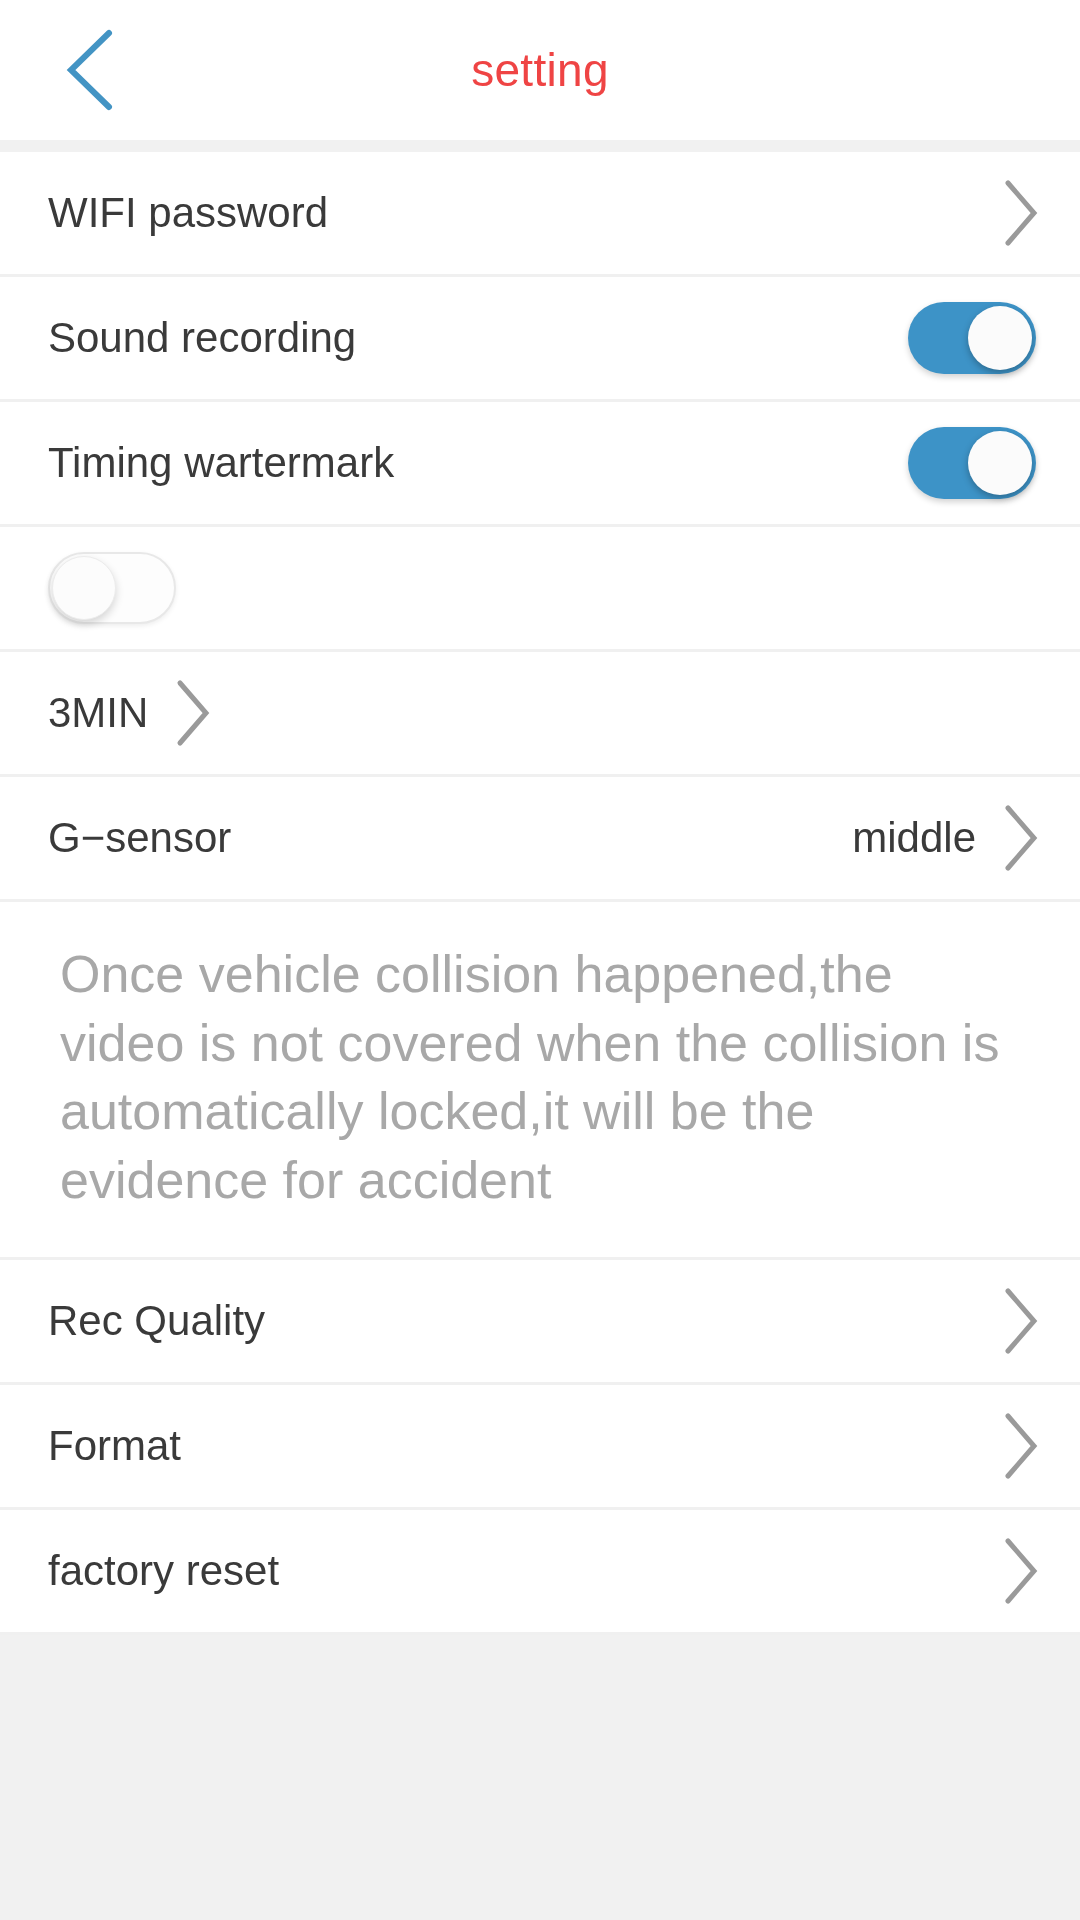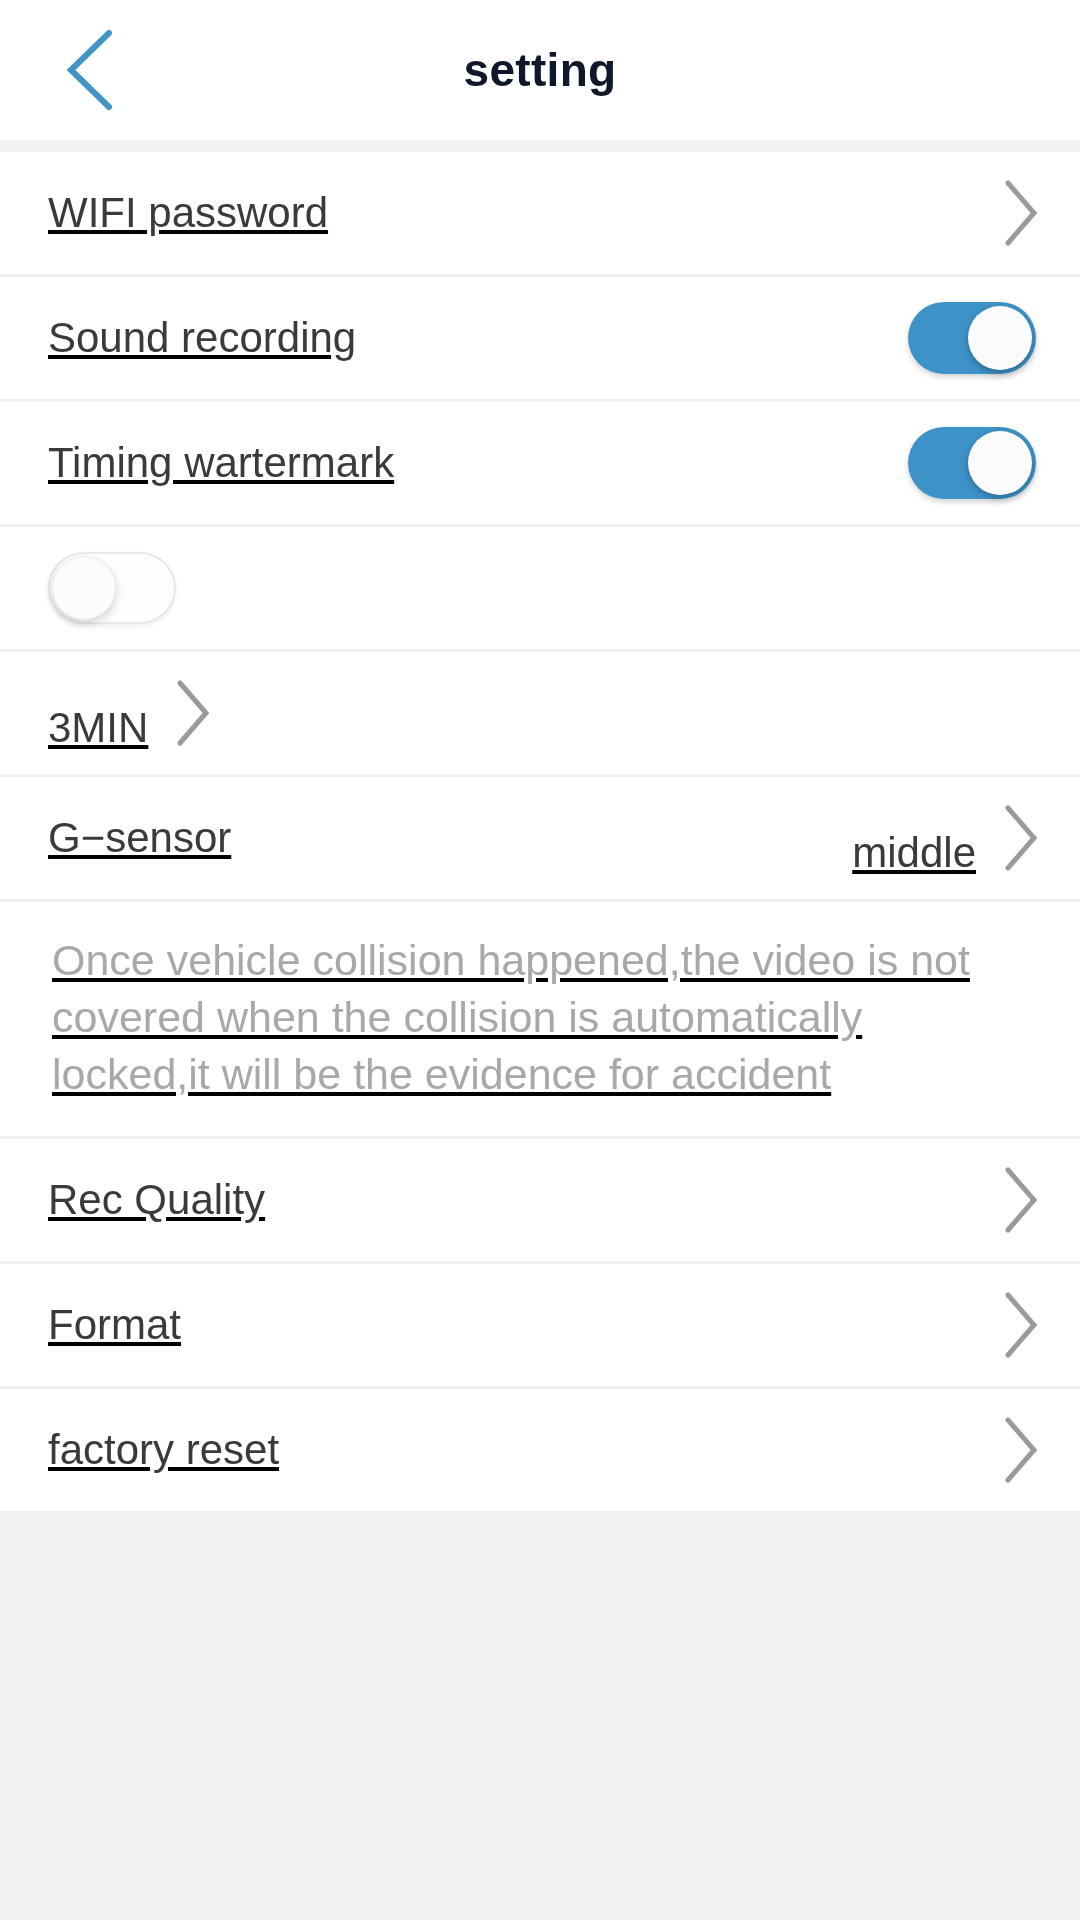--- a/index.html
+++ b/index.html
@@ -43,35 +43,34 @@
     display: flex;
     align-items: center;
     justify-content: center;
     cursor: pointer;
   }
   .back-chevron {
     display: block;
   }
   .header-title {
     font-size: 46px;
-    color: #0f172a;
-    font-weight: 700;
+    color: #ef4444;
+    font-weight: 400;
     letter-spacing: 0.3px;
     line-height: 1;
   }
   .header-gap {
     height: 12px;
     min-height: 12px;
     background: #f1f1f1;
   }
 
   
   .list {
     background: #8b5cf6;
-    text-decoration: underline;
   }
 
   .row {
     height: 125px;
     box-sizing: border-box;
     background: #ffffff;
     display: flex;
     align-items: center;
     padding: 0 38px 0 48px;
     border-bottom: 3px solid #f0f0f0;
@@ -89,21 +88,21 @@
   .row-value {
     font-size: 42px;
     color: #3a3a3a;
     font-weight: 400;
     margin-right: 22px;
     white-space: nowrap;
     line-height: 1;
   }
   .row-right {
     display: flex;
-    align-items: flex-end;
+    align-items: center;
     flex: 0 0 auto;
   }
 
   .chevron-right {
     display: block;
     flex: 0 0 auto;
   }
 
   
   .toggle {
@@ -147,25 +146,25 @@
   }
 
   
   .description {
     background: #ffffff;
     padding: 26px 60px 30px 48px;
     border-bottom: 3px solid #f0f0f0;
     box-sizing: border-box;
   }
   .description-text {
-    font-size: 43px;
+    font-size: 52px;
     line-height: 1.32;
     color: #a8a8a8;
     font-weight: 400;
-    margin: 4px;
+    margin: 12px;
   }
 
   
   .footer-fill {
     flex: 1 1 auto;
     background: #f1f1f1;
   }
 </style>
 </head>
 <body>

